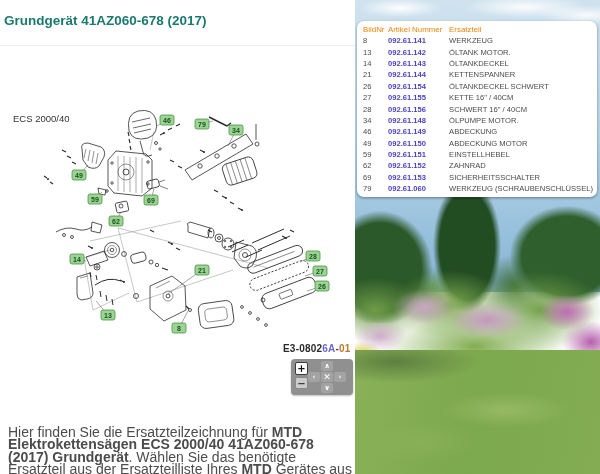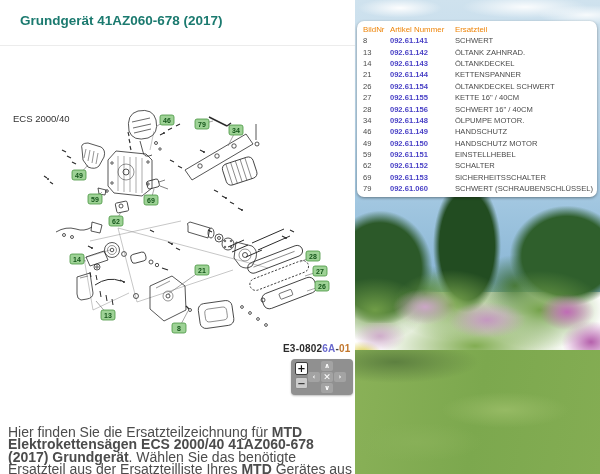--- a/index.html
+++ b/index.html
@@ -1,20 +1,20 @@
 <!DOCTYPE html>
 <html><head>
 <meta charset="utf-8">
 <style>
   html,body{margin:0;padding:0;background:#fff;}
   .stage{position:relative;width:600px;height:474px;background:#ffffff;overflow:hidden;
          font-family:"Liberation Sans",sans-serif;}
 
   
-  .page-title{position:absolute;left:20px;top:13px;font-size:13.5px;font-weight:bold;color:#1b7a6f;}
+  .page-title{position:absolute;left:4px;top:13px;font-size:13.5px;font-weight:bold;color:#1b7a6f;}
   .title-sep{position:absolute;left:0;top:45px;width:355px;height:1px;background:#ececec;}
 
   .diagram-svg{position:absolute;left:0;top:0;width:355px;height:408px;}
   svg text{font-family:"Liberation Sans",sans-serif;}
 
   .description{position:absolute;left:8px;top:412px;width:347px;font-size:14px;line-height:12.3px;color:#4c4c4c;}
   .description b,.description .bold{font-weight:bold;}
 
   
   .zoomctl{position:absolute;left:291px;top:359px;width:62px;height:36px;background:#909090;
@@ -317,26 +317,26 @@
         <tr>
           <th class="col-bild">BildNr</th>
           <th class="col-art">Artikel Nummer</th>
           <th>Ersatzteil</th>
         </tr>
       </thead>
       <tbody>
           <tr>
             <td>8</td>
             <td><span class="artlink">092.61.141</span></td>
-            <td>SCHWERT</td>
+            <td>WERKZEUG</td>
           </tr>
           <tr>
             <td>13</td>
             <td><span class="artlink">092.61.142</span></td>
-            <td>ÖLTANK ZAHNRAD.</td>
+            <td>ÖLTANK MOTOR.</td>
           </tr>
           <tr>
             <td>14</td>
             <td><span class="artlink">092.61.143</span></td>
             <td>ÖLTANKDECKEL</td>
           </tr>
           <tr>
             <td>21</td>
             <td><span class="artlink">092.61.144</span></td>
             <td>KETTENSPANNER</td>
@@ -357,46 +357,46 @@
             <td>SCHWERT 16" / 40CM</td>
           </tr>
           <tr>
             <td>34</td>
             <td><span class="artlink">092.61.148</span></td>
             <td>ÖLPUMPE MOTOR.</td>
           </tr>
           <tr>
             <td>46</td>
             <td><span class="artlink">092.61.149</span></td>
-            <td>HANDSCHUTZ</td>
+            <td>ABDECKUNG</td>
           </tr>
           <tr>
             <td>49</td>
             <td><span class="artlink">092.61.150</span></td>
-            <td>HANDSCHUTZ MOTOR</td>
+            <td>ABDECKUNG MOTOR</td>
           </tr>
           <tr>
             <td>59</td>
             <td><span class="artlink">092.61.151</span></td>
             <td>EINSTELLHEBEL</td>
           </tr>
           <tr>
             <td>62</td>
             <td><span class="artlink">092.61.152</span></td>
-            <td>SCHALTER</td>
+            <td>ZAHNRAD</td>
           </tr>
           <tr>
             <td>69</td>
             <td><span class="artlink">092.61.153</span></td>
             <td>SICHERHEITSSCHALTER</td>
           </tr>
           <tr>
             <td>79</td>
             <td><span class="artlink">092.61.060</span></td>
-            <td>SCHWERT (SCHRAUBENSCHLÜSSEL)</td>
+            <td>WERKZEUG (SCHRAUBENSCHLÜSSEL)</td>
           </tr>
         </tbody>
     </table>
   </div>
 
   <p class="description"><span>Hier finden Sie die Ersatzteilzeichnung für </span><span class="bold">MTD Elektrokettensägen ECS 2000/40 41AZ060-678 (2017) Grundgerät</span><span>. Wählen Sie das benötigte Ersatzteil aus der Ersatzteilliste Ihres </span><span class="bold">MTD</span><span> Gerätes aus und bestellen Sie einfach online. Viele MTD Ersatzteile halten wir ständig in unserem Lager für Sie bereit.</span></p>
 
 </div>
 
 </body></html>

